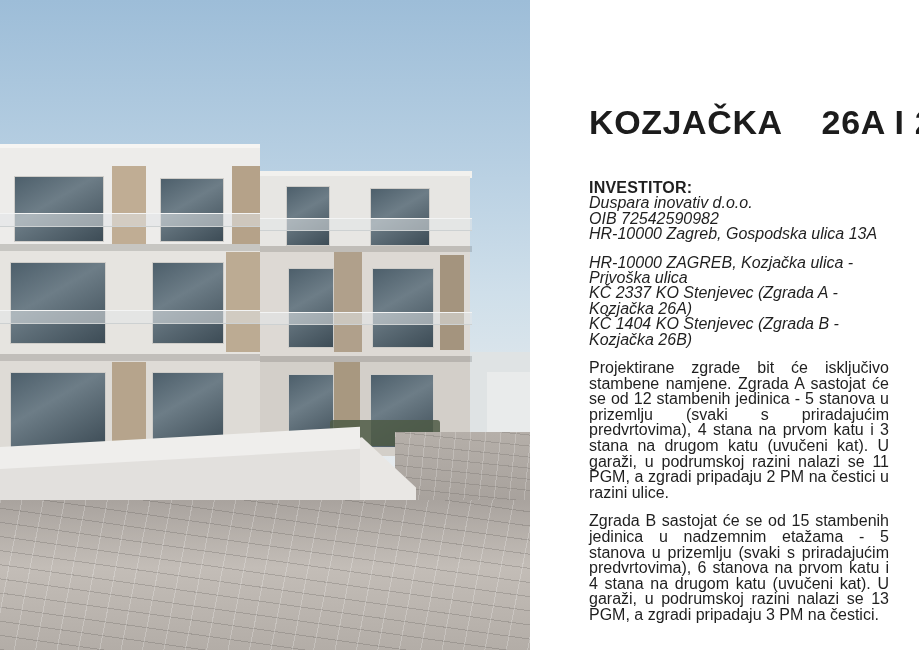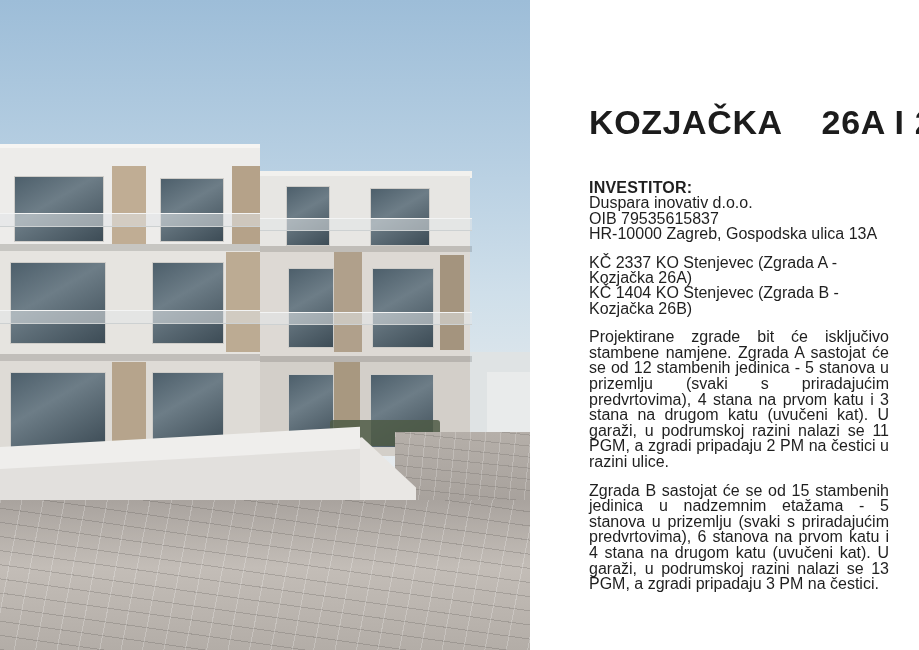--- a/index.html
+++ b/index.html
@@ -239,21 +239,21 @@
     width: 300px;
     font-size: 16px;
     line-height: 15.4px;
     color: #1f1f1f;
   }
   .block { margin-bottom: 13px; }
   .block-head {
     font-weight: bold;
     letter-spacing: 0.2px;
   }
-  .line { white-space: pre-wrap; }
+  .line { white-space: pre-wrap; font-style: italic; }
   .para {
     text-align: justify;
     margin-bottom: 13px;
     line-height: 15.6px;
   }
   .para.first { margin-top: 1px; }
 </style>
 </head>
 <body>
 
@@ -320,25 +320,26 @@
 
   <div class="content">
 
     <div class="title">KOZJAČKA    26A I 26B</div>
 
     <div class="blocks">
 
       <div class="block">
         <div class="block-head">INVESTITOR:</div>
         <div class="line">Duspara inovativ d.o.o.</div>
-        <div class="line">OIB 79535615837</div>
+        <div class="line">OIB 72542590982</div>
         <div class="line">HR-10000 Zagreb, Gospodska ulica 13A</div>
       </div>
 
       <div class="block">
+        <div class="line">HR-10000 ZAGREB, Kozjačka ulica - Privoška ulica</div>
         <div class="line">KČ 2337 KO Stenjevec (Zgrada A - Kozjačka 26A)</div>
         <div class="line">KČ 1404 KO Stenjevec (Zgrada B - Kozjačka 26B)</div>
       </div>
 
       <div class="para first">Projektirane zgrade bit će isključivo stambene namjene. Zgrada A sastojat će se od 12 stambenih jedinica - 5 stanova u prizemlju (svaki s priradajućim predvrtovima), 4 stana na prvom katu i 3 stana na drugom katu (uvučeni kat). U garaži, u podrumskoj razini nalazi se 11 PGM, a zgradi pripadaju 2 PM na čestici u razini ulice.</div>
       <div class="para">Zgrada B sastojat će se od 15 stambenih jedinica u nadzemnim etažama - 5 stanova u prizemlju (svaki s priradajućim predvrtovima), 6 stanova na prvom katu i 4 stana na drugom katu (uvučeni kat). U garaži, u podrumskoj razini nalazi se 13 PGM, a zgradi pripadaju 3 PM na čestici.</div>
 
     </div>
   </div>
 </div>

